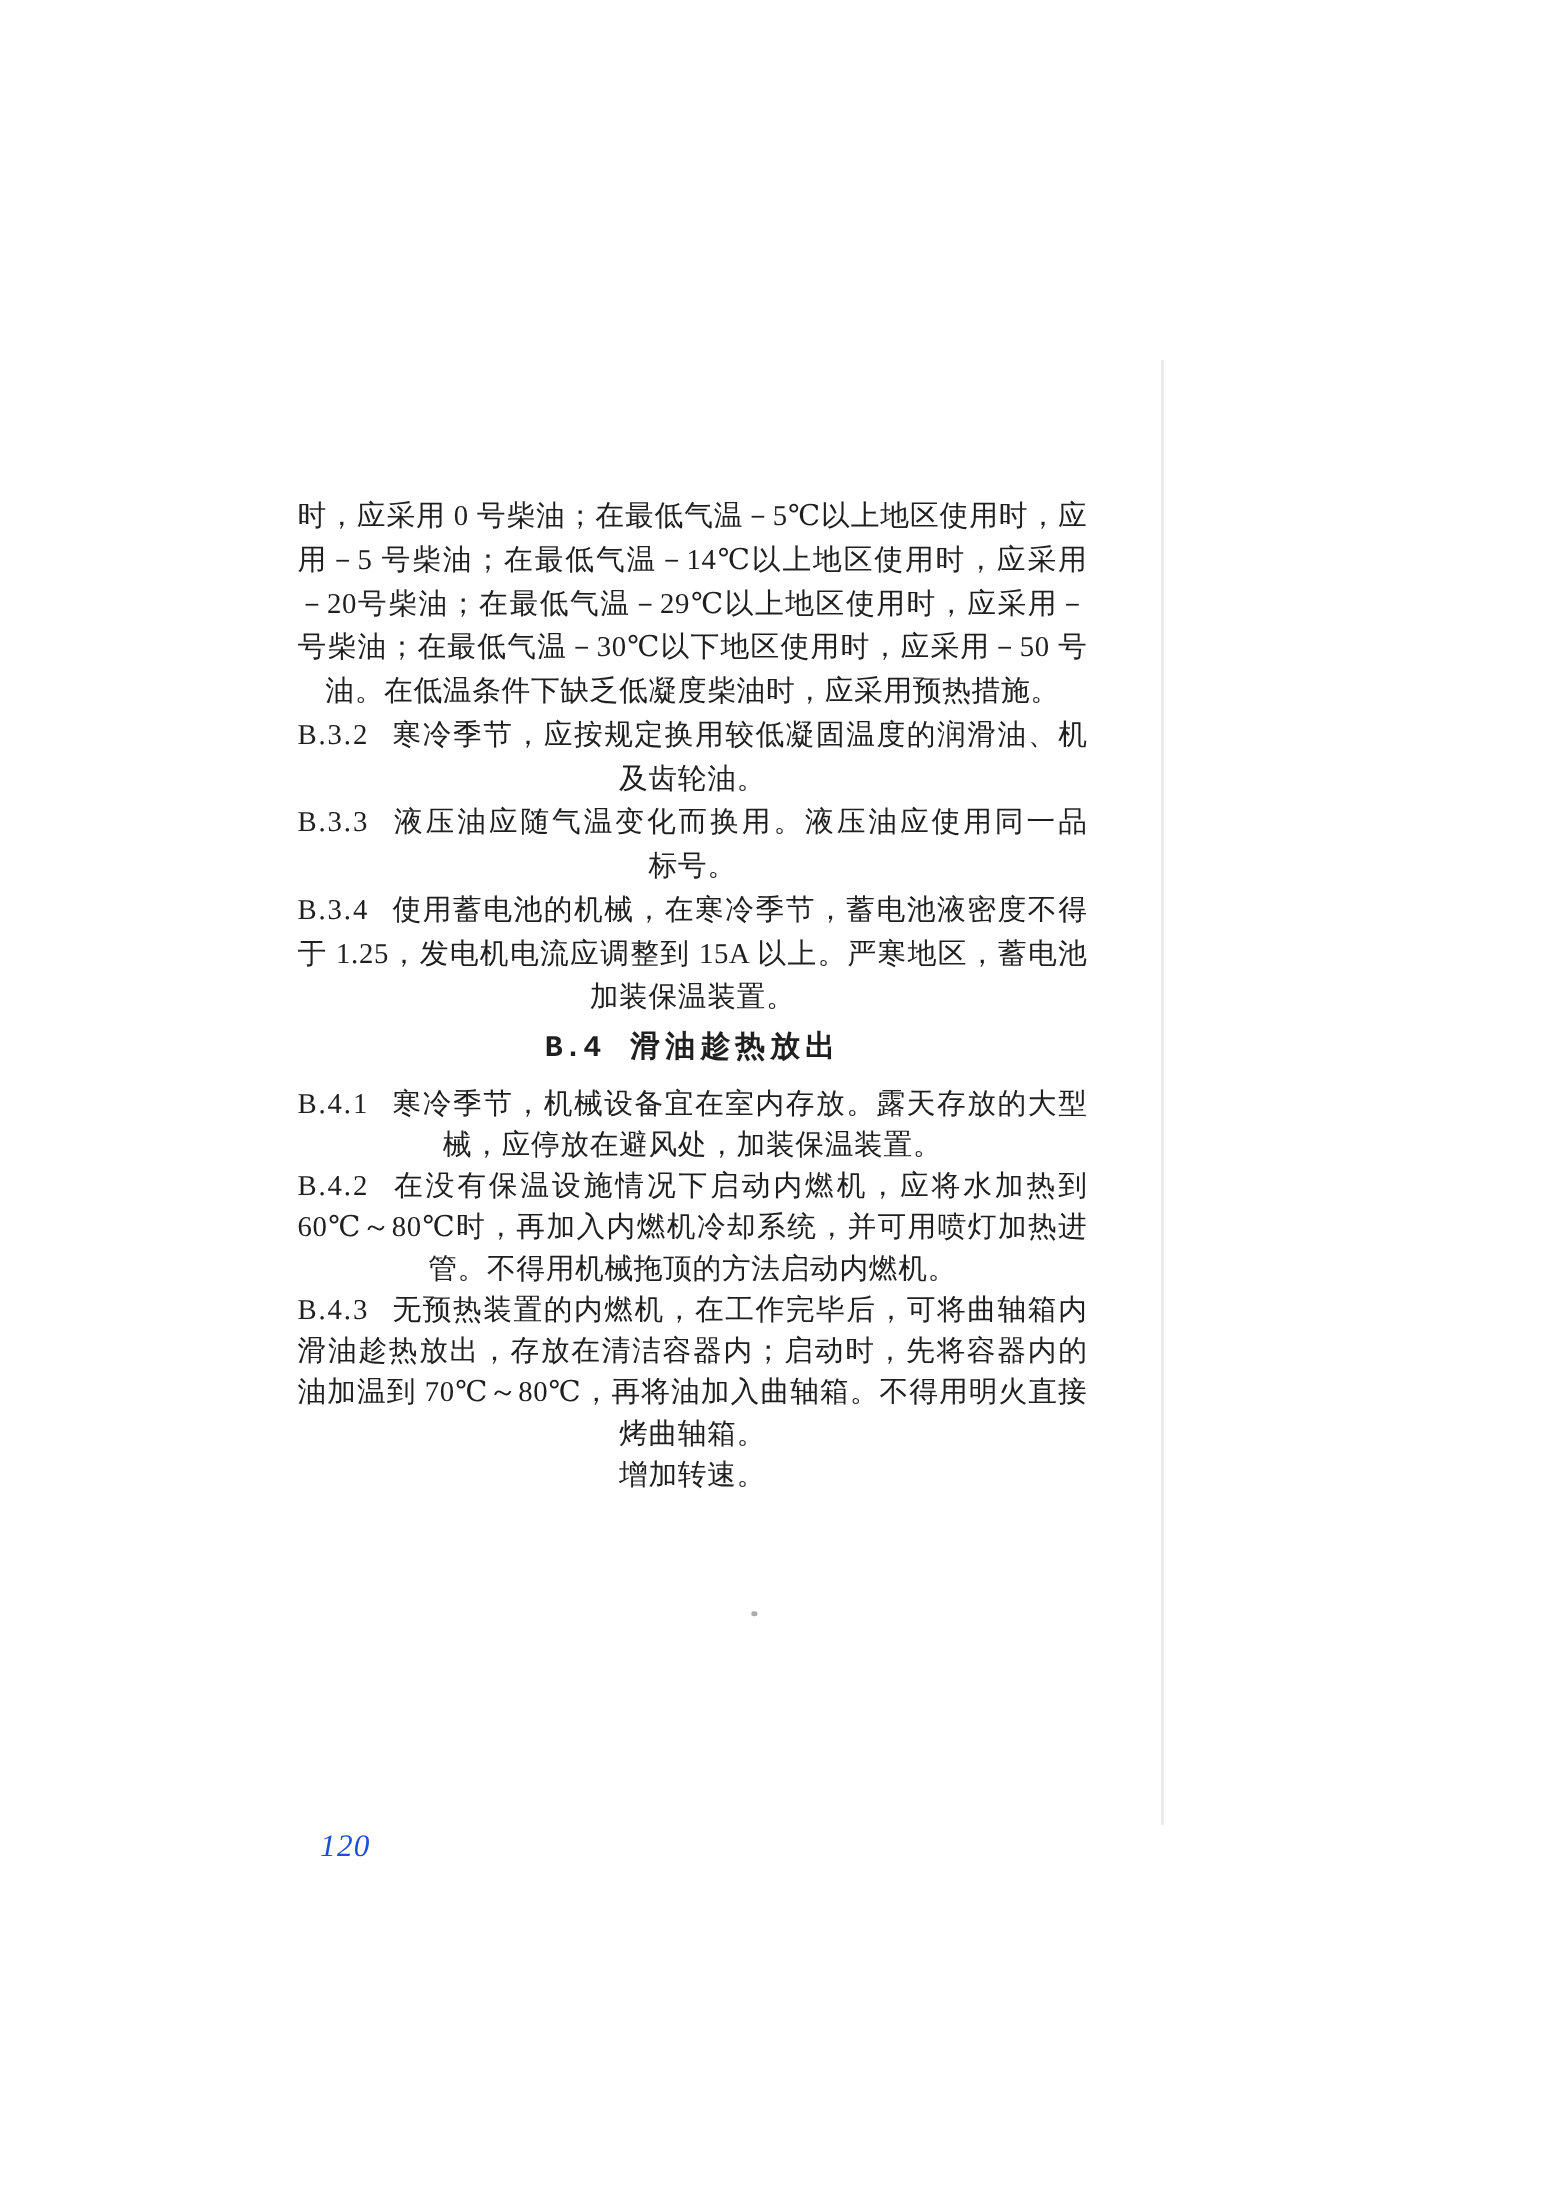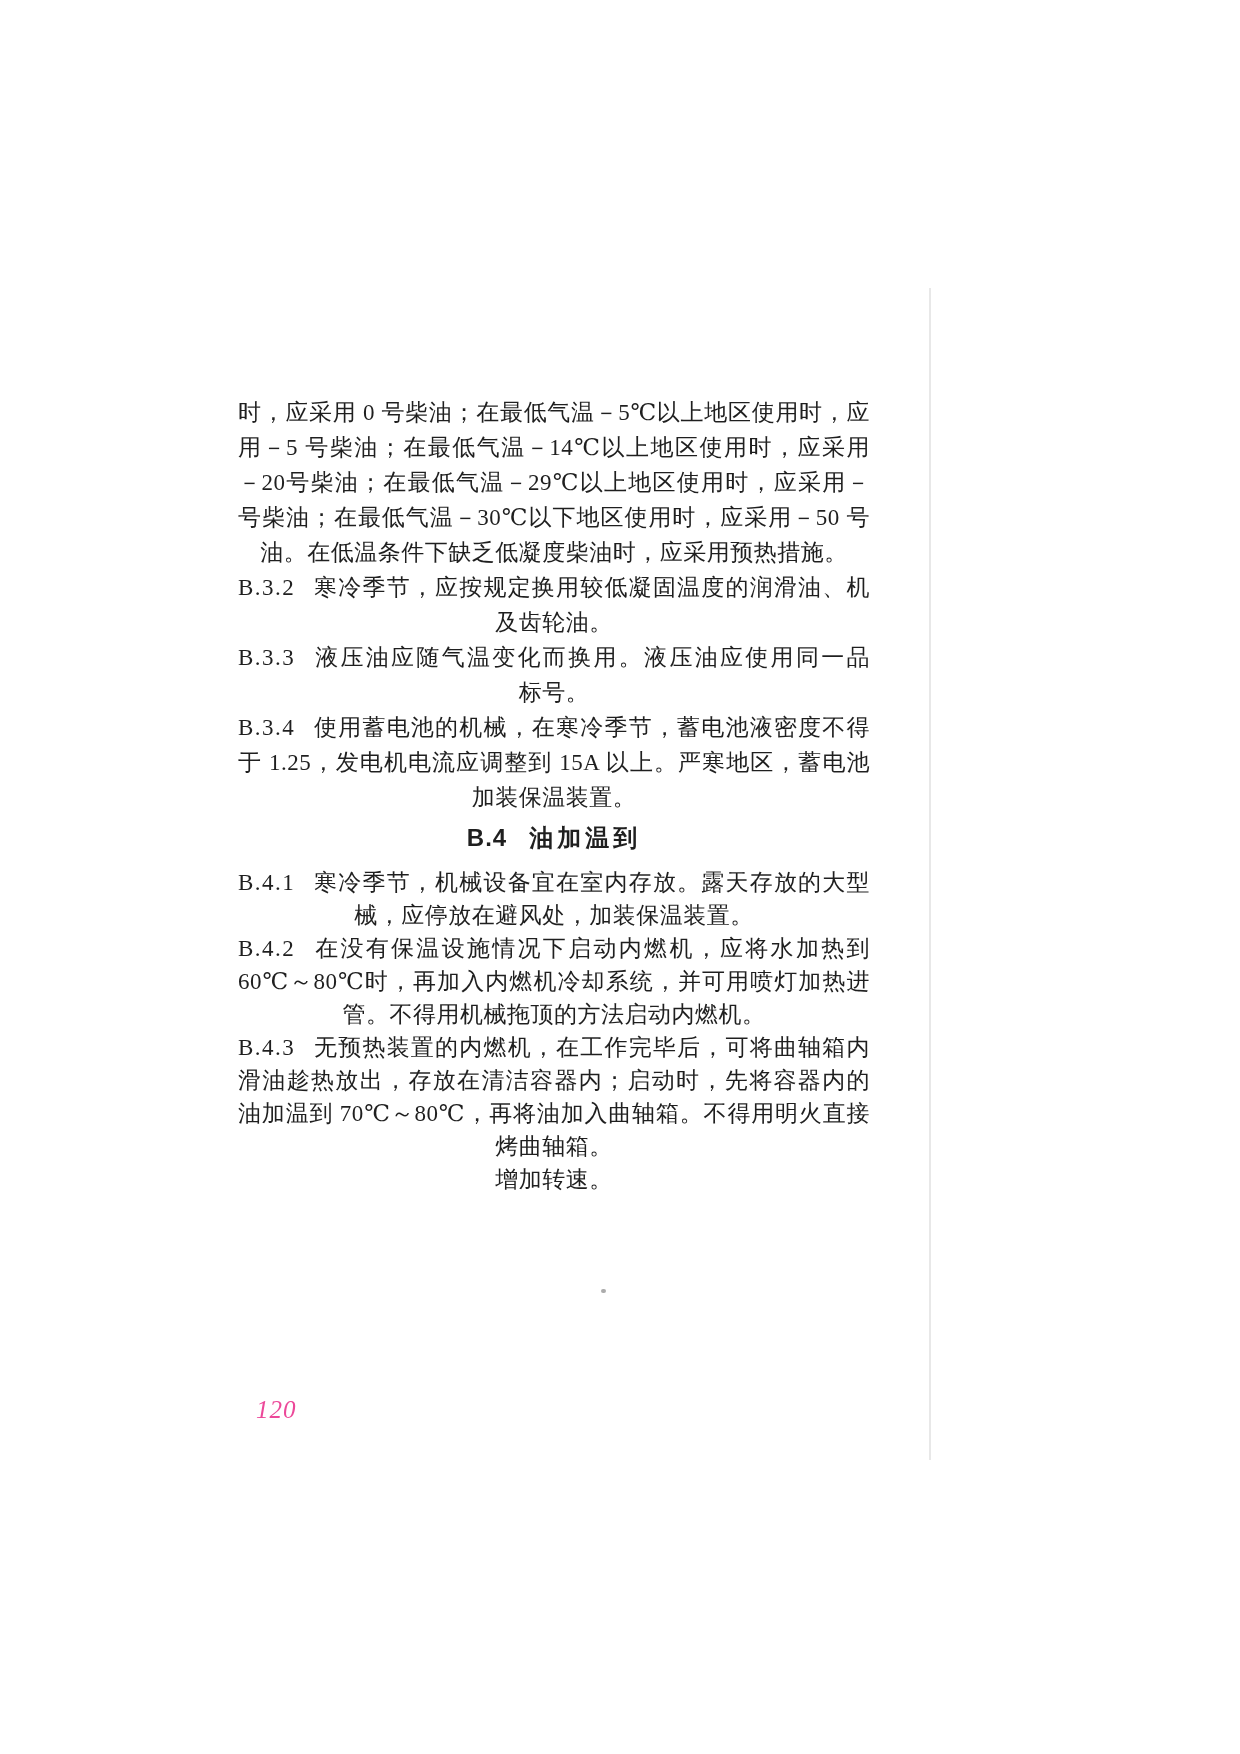--- a/index.html
+++ b/index.html
@@ -48,37 +48,37 @@
     left: 238px;
     top: 820px;
     width: 632px;
     height: 35px;
     line-height: 35px;
     text-align: center;
     font-size: 24px;
     font-weight: bold;
   }
   .heading .hnum {
-    font-family: Liberation Sans, sans-serif;
+    font-family: Liberation Mono, monospace;
     margin-right: 22px;
     letter-spacing: 1px;
     margin-top: 12px;
   }
   .heading .htitle {
     font-family: "Liberation Sans", "DejaVu Sans", sans-serif;
     letter-spacing: 4px;
   }
   .pagenum {
     position: absolute;
     left: 256px;
-    top: 1396px;
+    top: 1464px;
     font-size: 25px;
     font-style: italic;
     letter-spacing: 1px;
-    color: #ec4899;
+    color: #1d4ed8;
   }
   .scanline {
     position: absolute;
     left: 929px;
     top: 288px;
     width: 2px;
     height: 1172px;
     background: var(--artifact-line, #e8e8e8);
   }
   .scandot {
@@ -108,21 +108,21 @@
       <div class="line fill"><b class="lbl">B.3.2</b><span>寒冷季节，应按规定换用较低凝固温度的润滑油、机油</span></div>
       <div class="line"><span>及齿轮油。</span></div>
       <div class="line fill"><b class="lbl">B.3.3</b><span>液压油应随气温变化而换用。液压油应使用同一品种、</span></div>
       <div class="line"><span>标号。</span></div>
       <div class="line fill"><b class="lbl">B.3.4</b><span>使用蓄电池的机械，在寒冷季节，蓄电池液密度不得低</span></div>
       <div class="line fill"><span>于 1.25，发电机电流应调整到 15A 以上。严寒地区，蓄电池应</span></div>
       <div class="line"><span>加装保温装置。</span></div>
     </div>
 
   <div class="heading">
-    <b class="hnum">B.4</b><b class="htitle">油加温到</b>
+    <b class="hnum">B.4</b><b class="htitle">滑油趁热放出</b>
   </div>
 
   <div class="text-block" id="block-b">
       <div class="line fill"><b class="lbl">B.4.1</b><span>寒冷季节，机械设备宜在室内存放。露天存放的大型机</span></div>
       <div class="line"><span>械，应停放在避风处，加装保温装置。</span></div>
       <div class="line fill"><b class="lbl">B.4.2</b><span>在没有保温设施情况下启动内燃机，应将水加热到</span></div>
       <div class="line fill"><span>60℃～80℃时，再加入内燃机冷却系统，并可用喷灯加热进气岐</span></div>
       <div class="line"><span>管。不得用机械拖顶的方法启动内燃机。</span></div>
       <div class="line fill"><b class="lbl">B.4.3</b><span>无预热装置的内燃机，在工作完毕后，可将曲轴箱内润</span></div>
       <div class="line fill"><span>滑油趁热放出，存放在清洁容器内；启动时，先将容器内的润滑</span></div>

